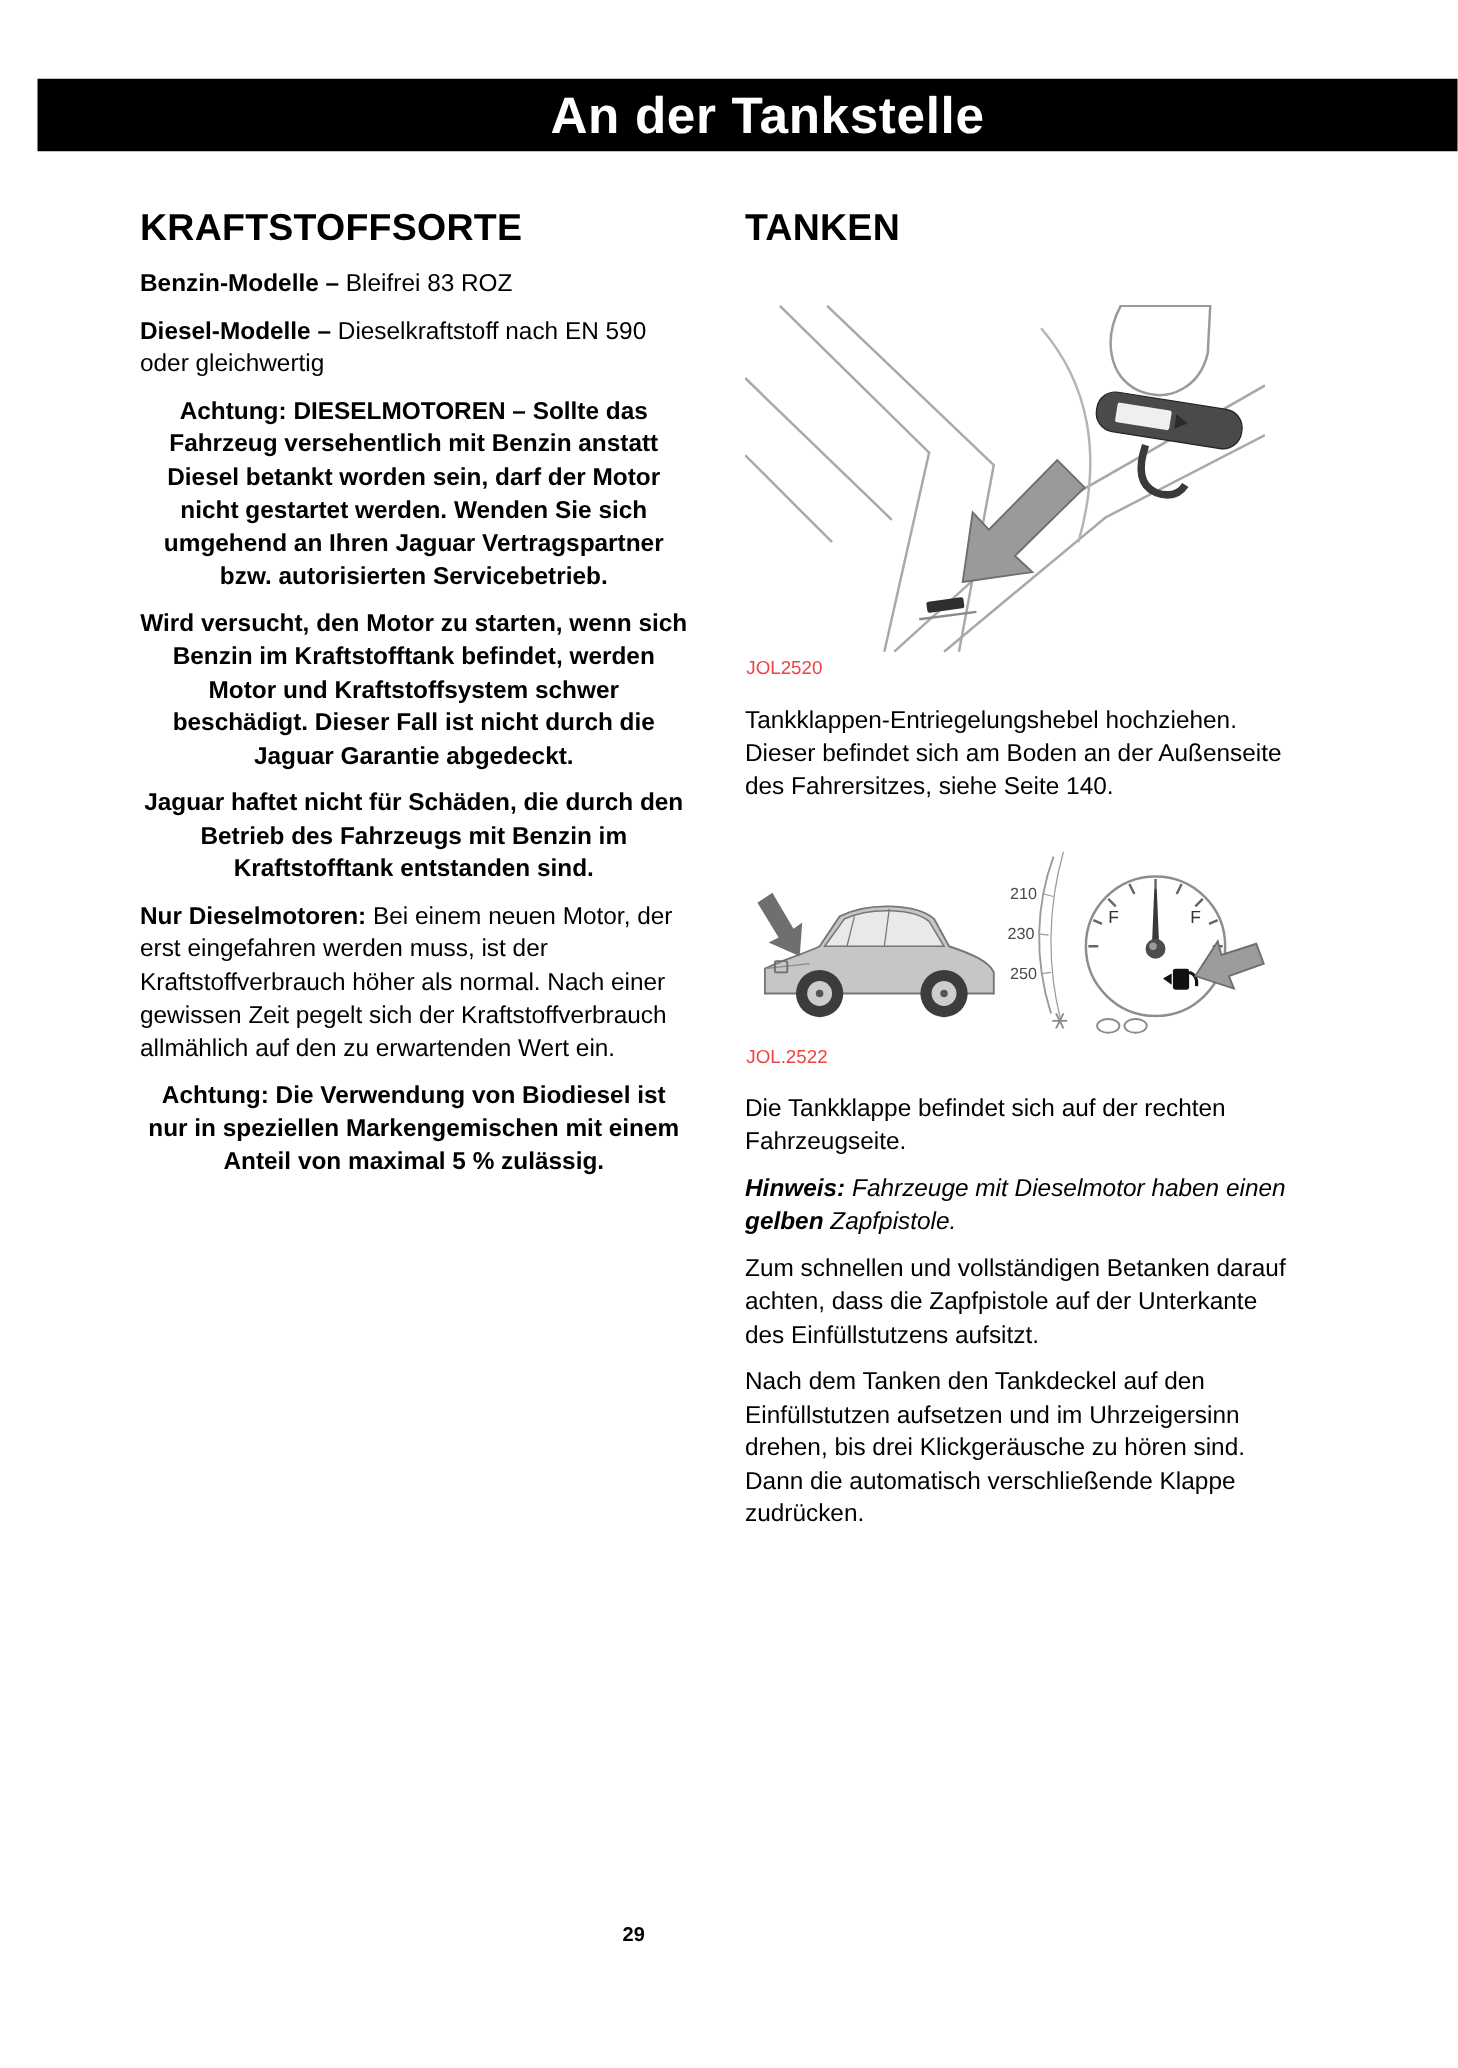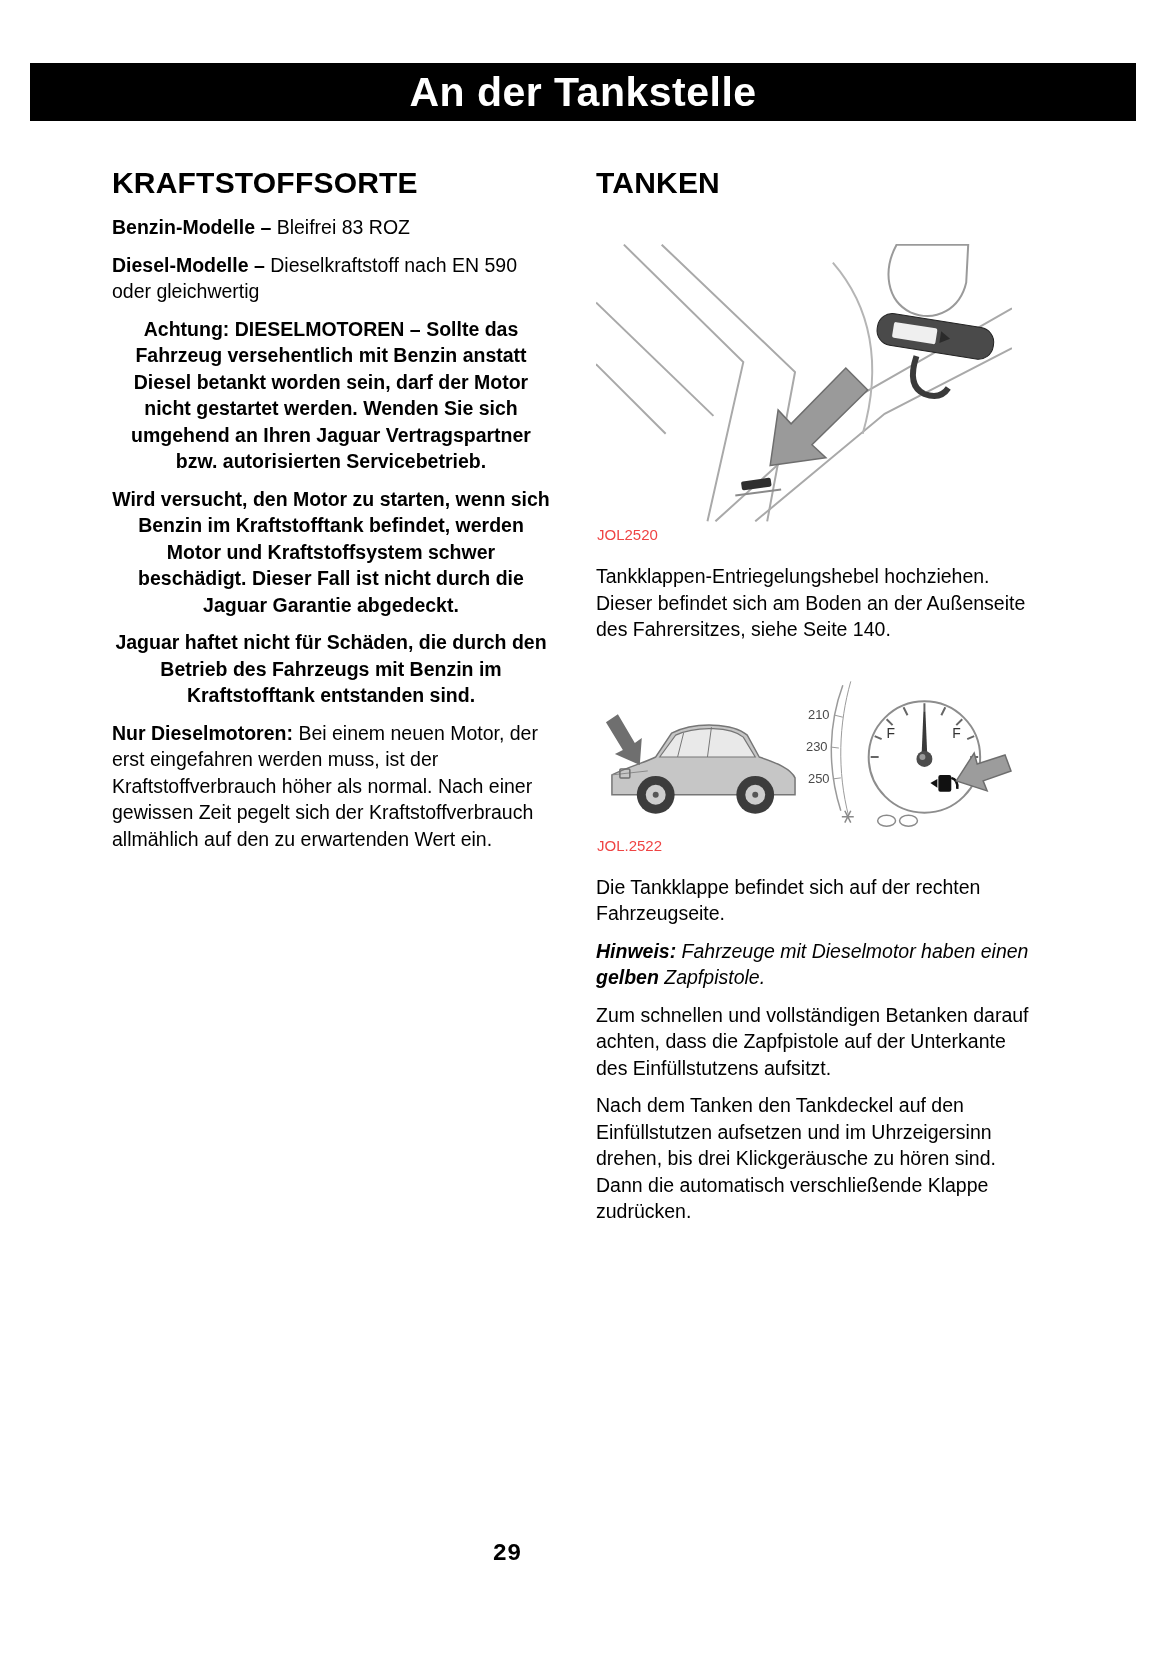--- a/index.html
+++ b/index.html
@@ -15,20 +15,21 @@
     .header-bar {
       position: absolute;
       left: 30px;
       top: 63px;
       width: 1106px;
       height: 58px;
       background: #000000;
       display: flex;
       align-items: center;
       justify-content: center;
+      padding-left: 31px;
     }
     .header-title {
       color: #ffffff;
       font-size: 41px;
       font-weight: bold;
       letter-spacing: 0.5px;
     }
     .column {
       position: absolute;
       top: 166px;
@@ -61,23 +62,22 @@
       font-size: 15px;
       color: #ef4444;
       margin: 4px 0 20px 1px;
     }
     .footer-page {
       position: absolute;
       left: 0;
       top: 1540px;
       width: 1014px;
       text-align: center;
-      font-size: 24px;
+      font-size: 16px;
       font-weight: bold;
-      font-family: Liberation Mono, monospace;
     }
   </style>
 </head>
 <body>
 
 <div class="header-bar">
   <span class="header-title">An der Tankstelle</span>
 </div>
 
 <div class="column col-left">
@@ -88,20 +88,21 @@
   <p><span class="b">Diesel-Modelle – </span><span>Dieselkraftstoff nach EN 590 oder gleichwertig</span></p>
 
   <p class="b">Achtung: DIESELMOTOREN – Sollte das Fahrzeug versehentlich mit Benzin anstatt Diesel betankt worden sein, darf der Motor nicht gestartet werden. Wenden Sie sich umgehend an Ihren Jaguar Vertragspartner bzw. autorisierten Servicebetrieb.</p>
 
   <p class="b">Wird versucht, den Motor zu starten, wenn sich Benzin im Kraftstofftank befindet, werden Motor und Kraftstoffsystem schwer beschädigt. Dieser Fall ist nicht durch die Jaguar Garantie abgedeckt.</p>
 
   <p class="b">Jaguar haftet nicht für Schäden, die durch den Betrieb des Fahrzeugs mit Benzin im Kraftstofftank entstanden sind.</p>
 
   <p><span class="b">Nur Dieselmotoren: </span><span>Bei einem neuen Motor, der erst eingefahren werden muss, ist der Kraftstoffverbrauch höher als normal. Nach einer gewissen Zeit pegelt sich der Kraftstoffverbrauch allmählich auf den zu erwartenden Wert ein.</span></p>
 
+  <p class="b">Achtung: Die Verwendung von Biodiesel ist nur in speziellen Markengemischen mit einem Anteil von maximal 5 % zulässig.</p>
 </div>
 
 <div class="column col-right">
   <h2 class="section-heading">TANKEN</h2>
 
   <div class="figure fig1">
     <svg viewBox="0 0 418 278" preserveAspectRatio="xMidYMid meet">
       <g stroke="#a9a9a9" stroke-width="2" fill="none">
         <path d="M28,0 L148,118 L112,278"></path>
         <path d="M66,0 L200,128 L172,278"></path>

